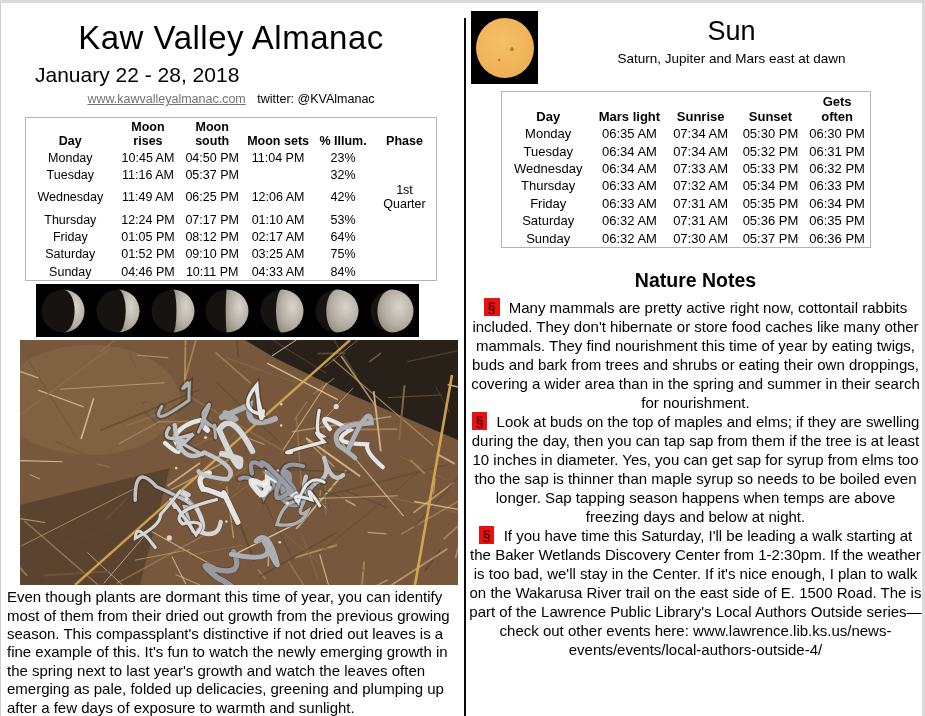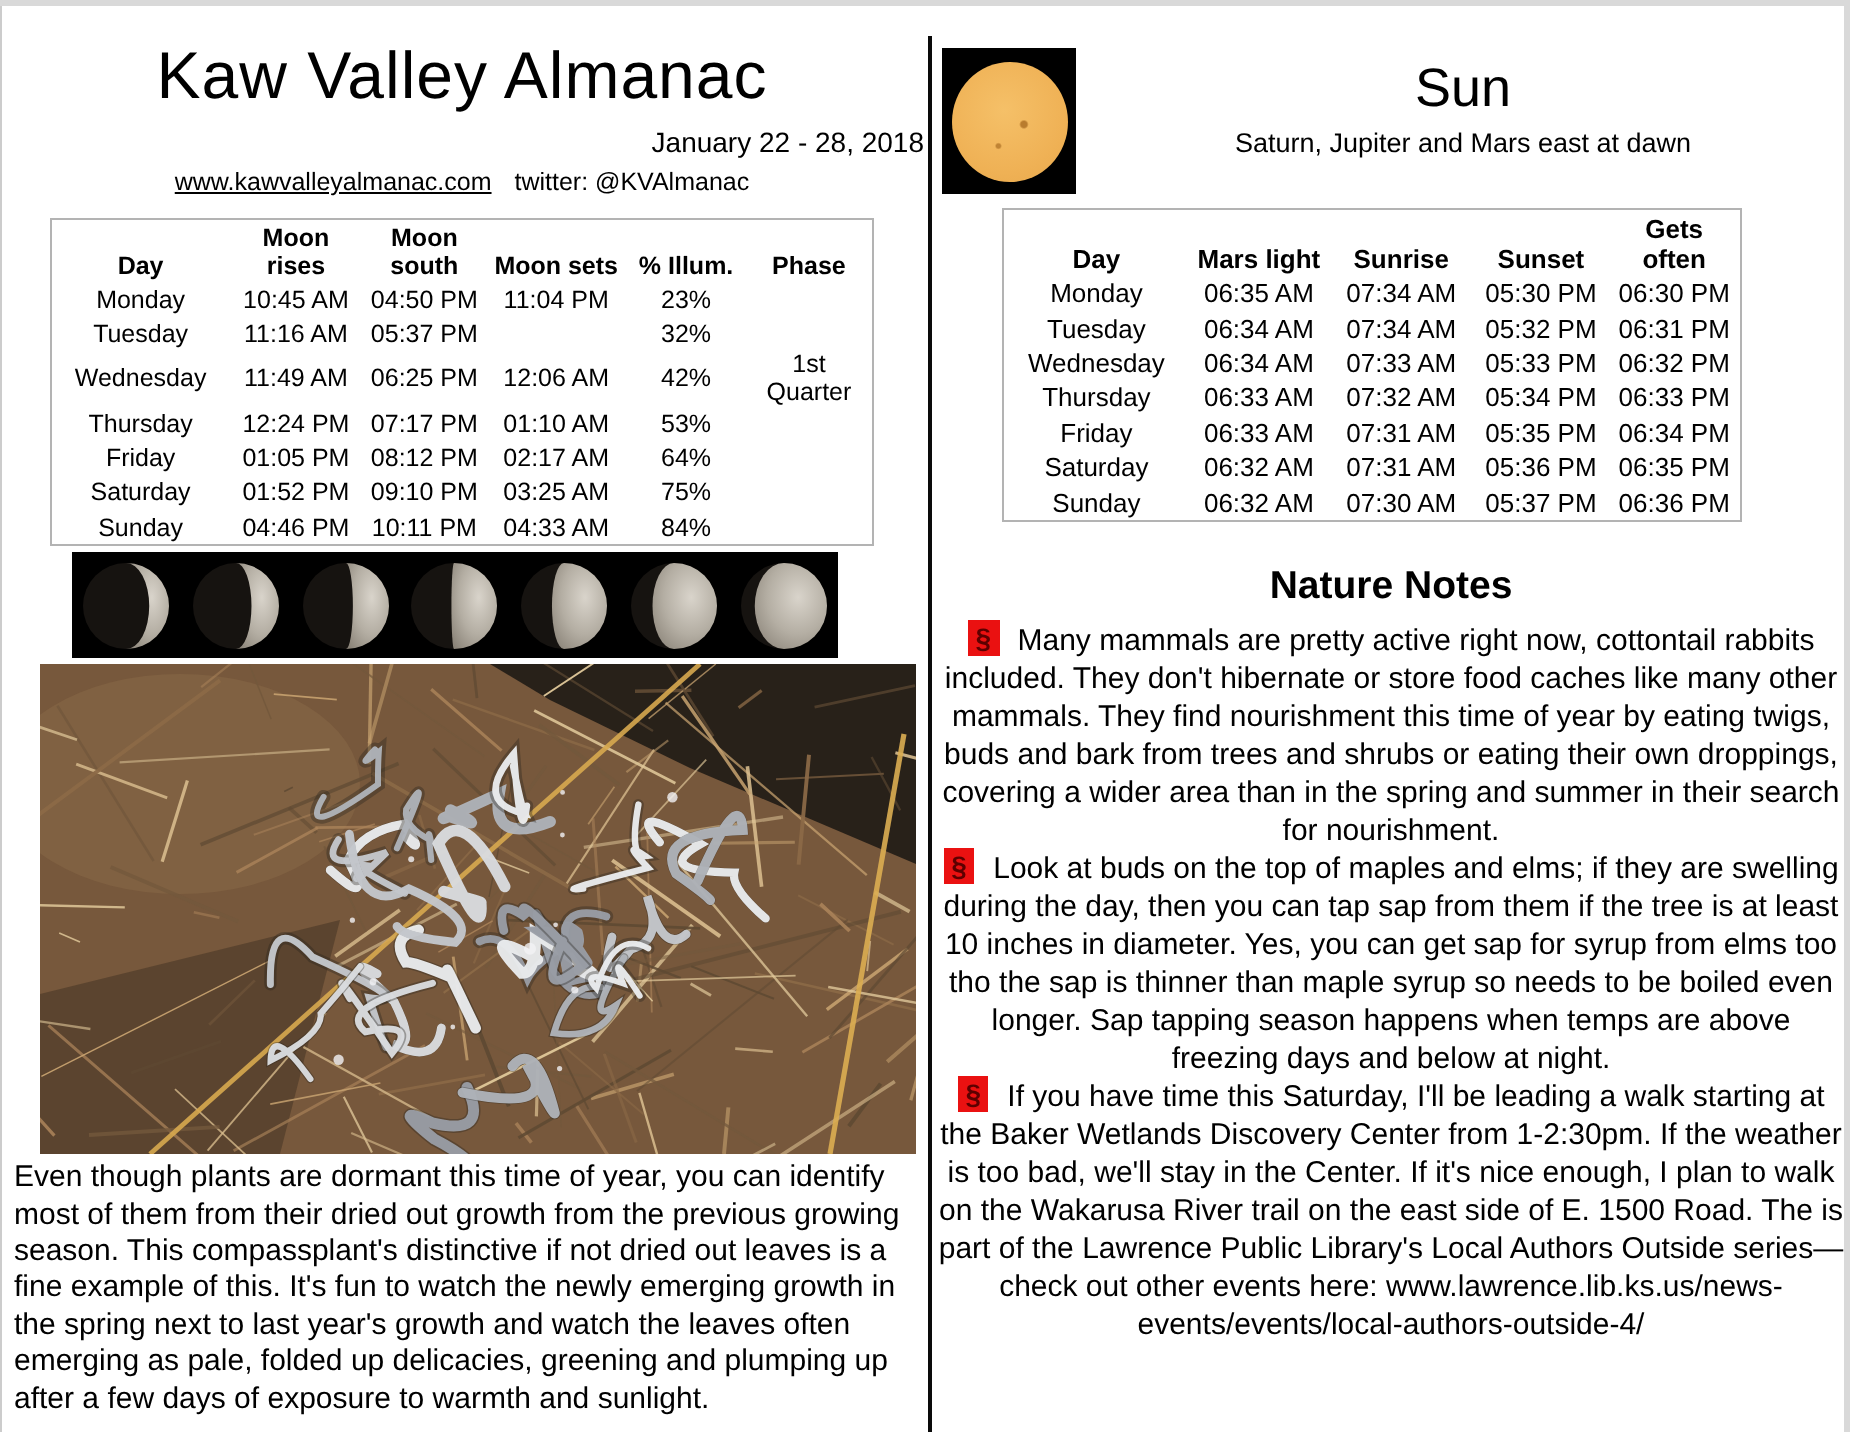--- a/index.html
+++ b/index.html
@@ -4,23 +4,23 @@
 <style>
   html,body{margin:0;padding:0;background:#fff;}
   body{width:925px;height:716px;overflow:hidden;
        font-family:"Liberation Sans","DejaVu Sans",sans-serif;color:#000;}
   .page{position:relative;width:925px;height:716px;background:#fff;
         box-shadow:inset 0 3px 0 #d9d9d9, inset 1px 0 0 #cccccc, inset -3px 0 0 #d9d9d9;}
 
   
   .col-left{position:absolute;left:0;top:0;width:462px;}
   .kv-title{margin-top:19px;text-align:center;font-size:33px;letter-spacing:.5px;}
-  .kv-date{margin-top:6px;text-align:right;font-size:14px;}
+  .kv-date{margin-top:6px;text-align:left;font-size:21px;margin-left:35px;}
   .kv-linkline{margin-top:5px;text-align:center;font-size:12.5px;}
-  .site-link{color:#000000;text-decoration:underline;cursor:pointer;}
+  .site-link{color:#737373;text-decoration:underline;cursor:pointer;}
   .tw{margin-left:8px;}
 
   table.datatable{border:1px solid #b3b3b3;border-collapse:collapse;background:#fff;}
   table.datatable th{font-weight:bold;white-space:pre-line;vertical-align:bottom;
                      padding:2px 2px 1px;text-align:center;}
   table.datatable td{text-align:center;padding:0 2px;}
 
   .moontable{margin:11px auto 0;width:412px;font-size:12.5px;}
   .moontable td{height:17.2px;}
   .moontable th:nth-child(1){width:88px}.moontable th:nth-child(2){width:68px}
@@ -29,21 +29,21 @@
 
   .moonstrip{margin:3px 0 0 36px;width:383px;height:53px;background:#000;
              display:flex;align-items:center;justify-content:space-around;}
   .photo{margin:3px 0 0 20px;width:438px;height:245px;overflow:hidden;background:#6e5238;}
   .caption{margin:3px auto 0;width:448px;text-align:left;font-size:15px;line-height:18.4px;}
 
   
   .divider{position:absolute;left:464px;top:18px;width:2px;height:698px;background:#0a0a0a;}
 
   
-  .col-right{position:absolute;left:466px;top:13px;width:459px;}
+  .col-right{position:absolute;left:466px;top:0;width:459px;}
   .sunheader{display:flex;padding-top:11px;}
   .sunimg{width:67px;height:73px;background:#000;margin-left:5px;flex:0 0 auto;
           display:flex;align-items:center;justify-content:center;}
   .sun-disc{width:58px;height:60px;border-radius:50%;
     background:
       radial-gradient(circle at 62% 52%, #b97c2e 0 1.5px, rgba(0,0,0,0) 2.4px),
       radial-gradient(circle at 40% 70%, #c08434 0 1px, rgba(0,0,0,0) 1.8px),
       radial-gradient(circle at 45% 40%, #f5c068, #efb155 65%, #e8a84c);}
   .sunheadtext{flex:1;text-align:center;padding-top:5px;}
   .suntitle{font-size:27px;}

